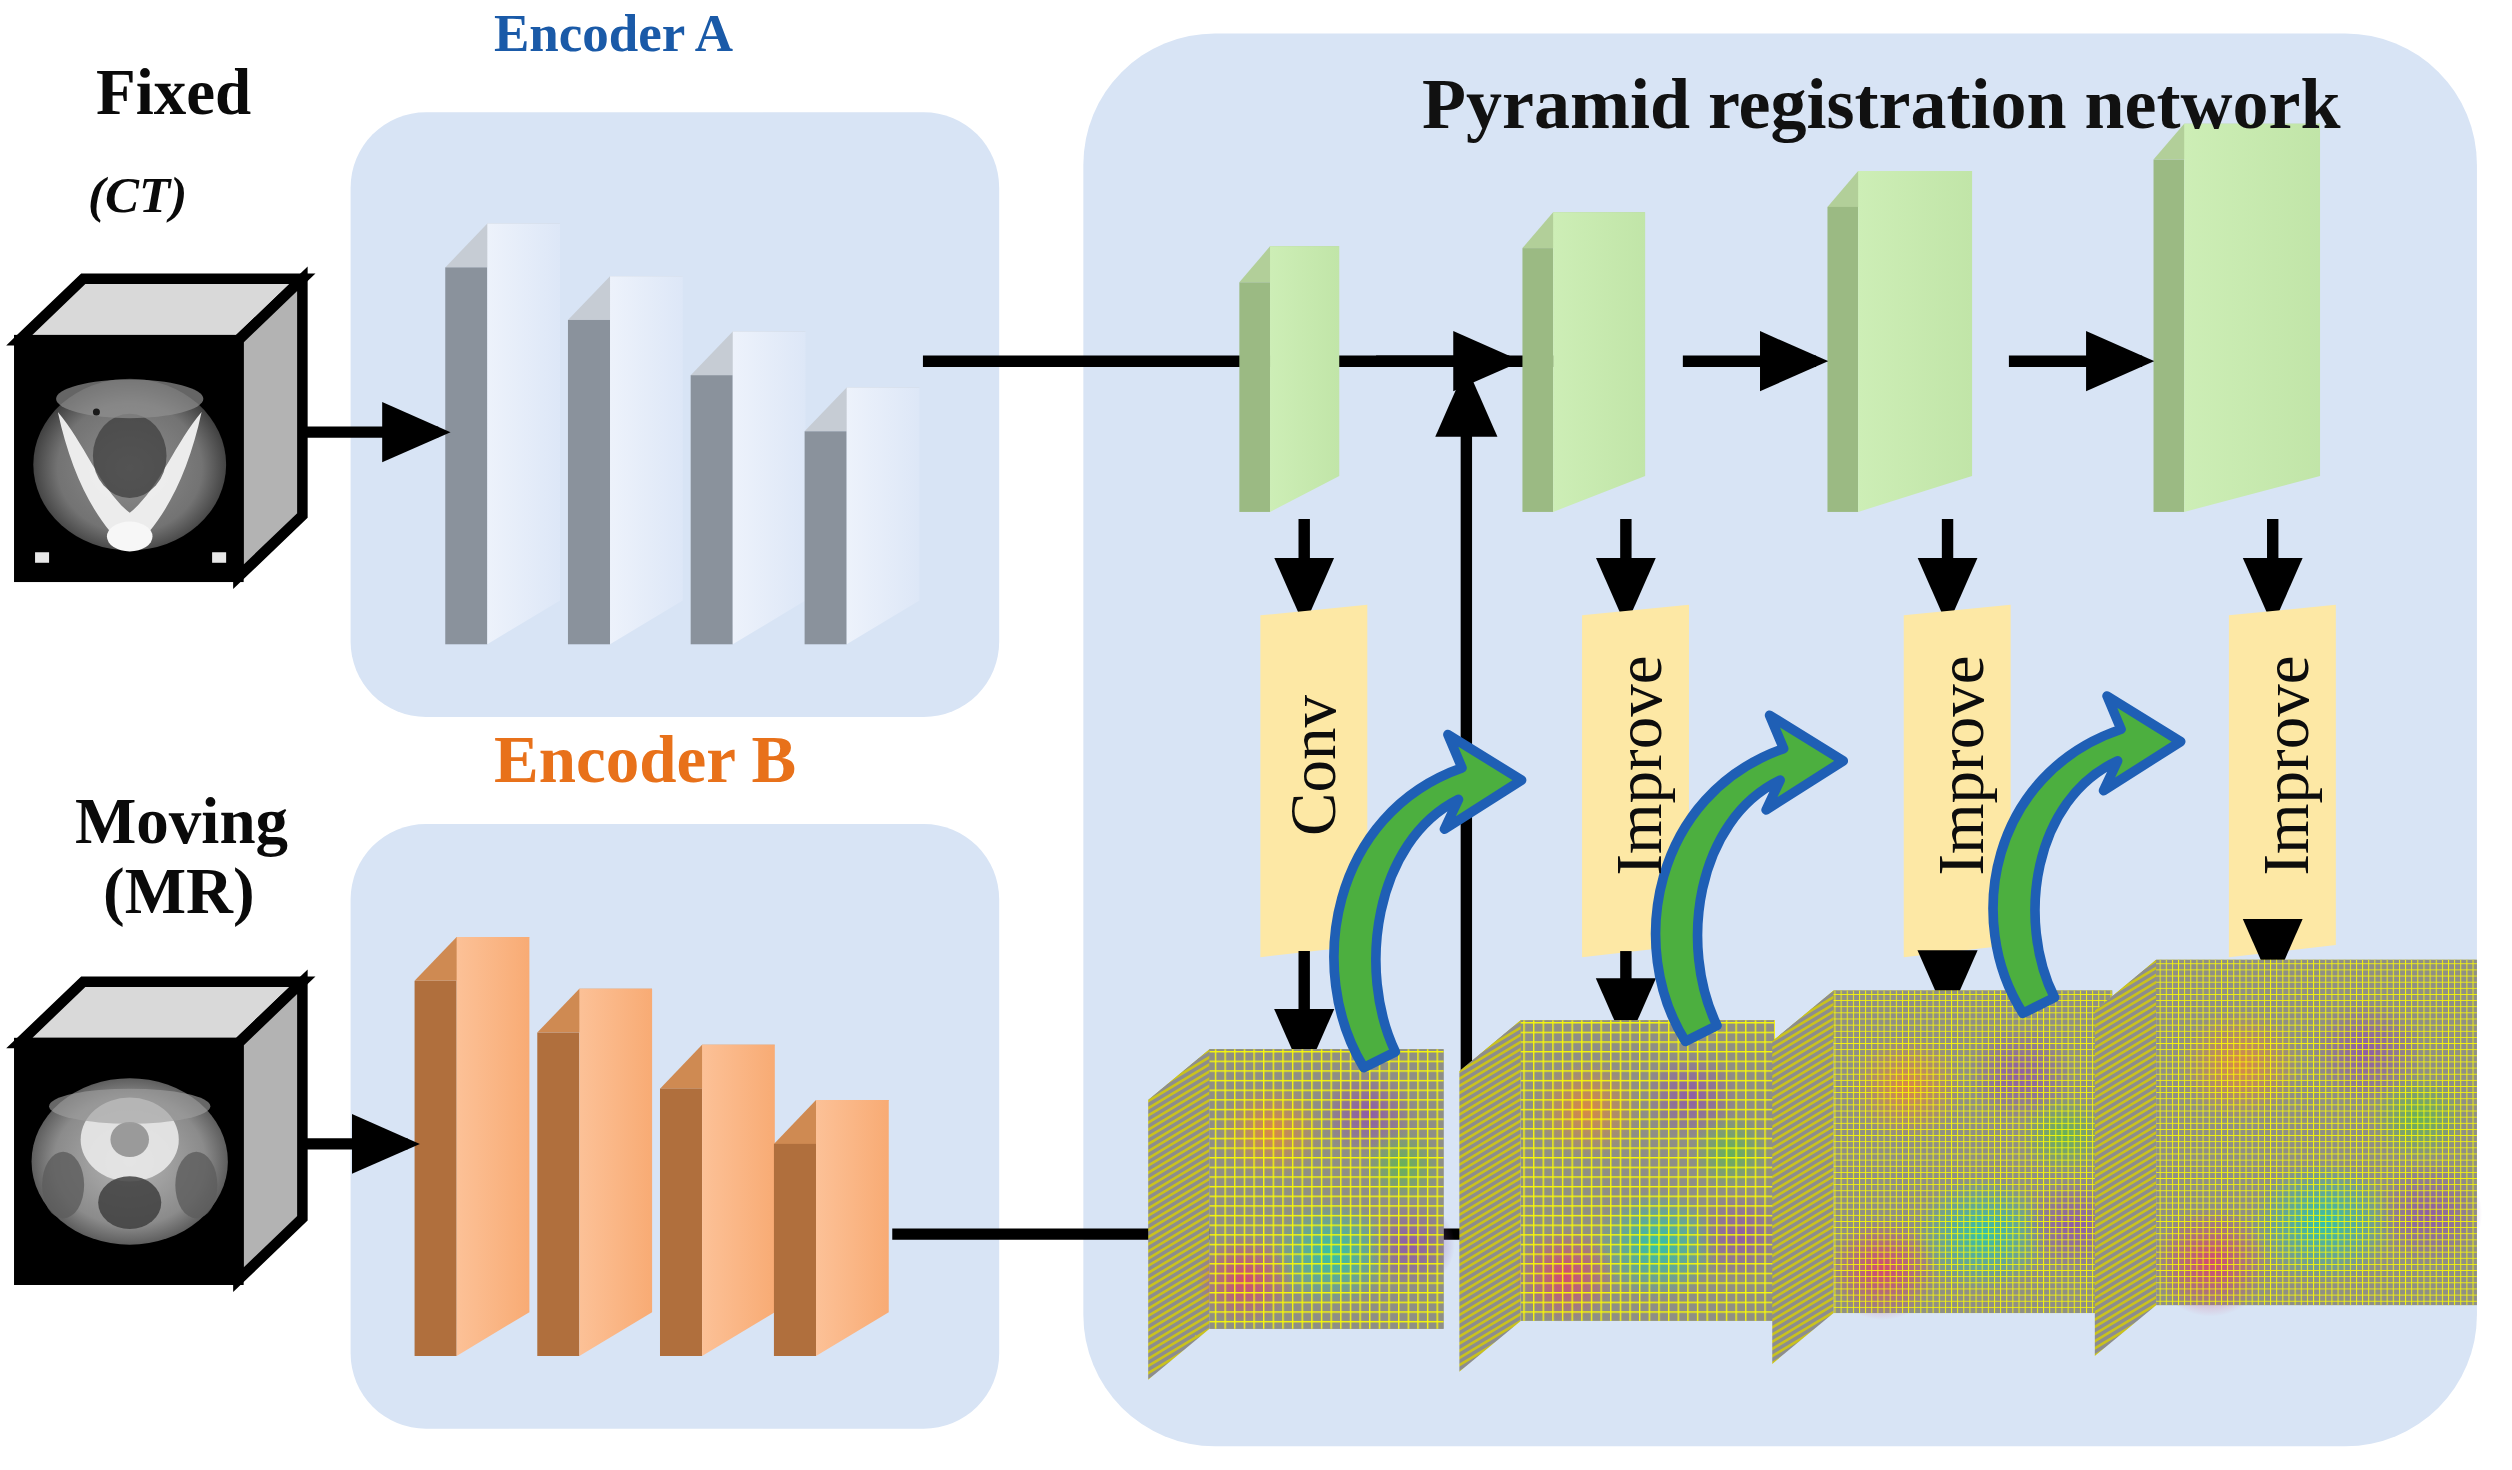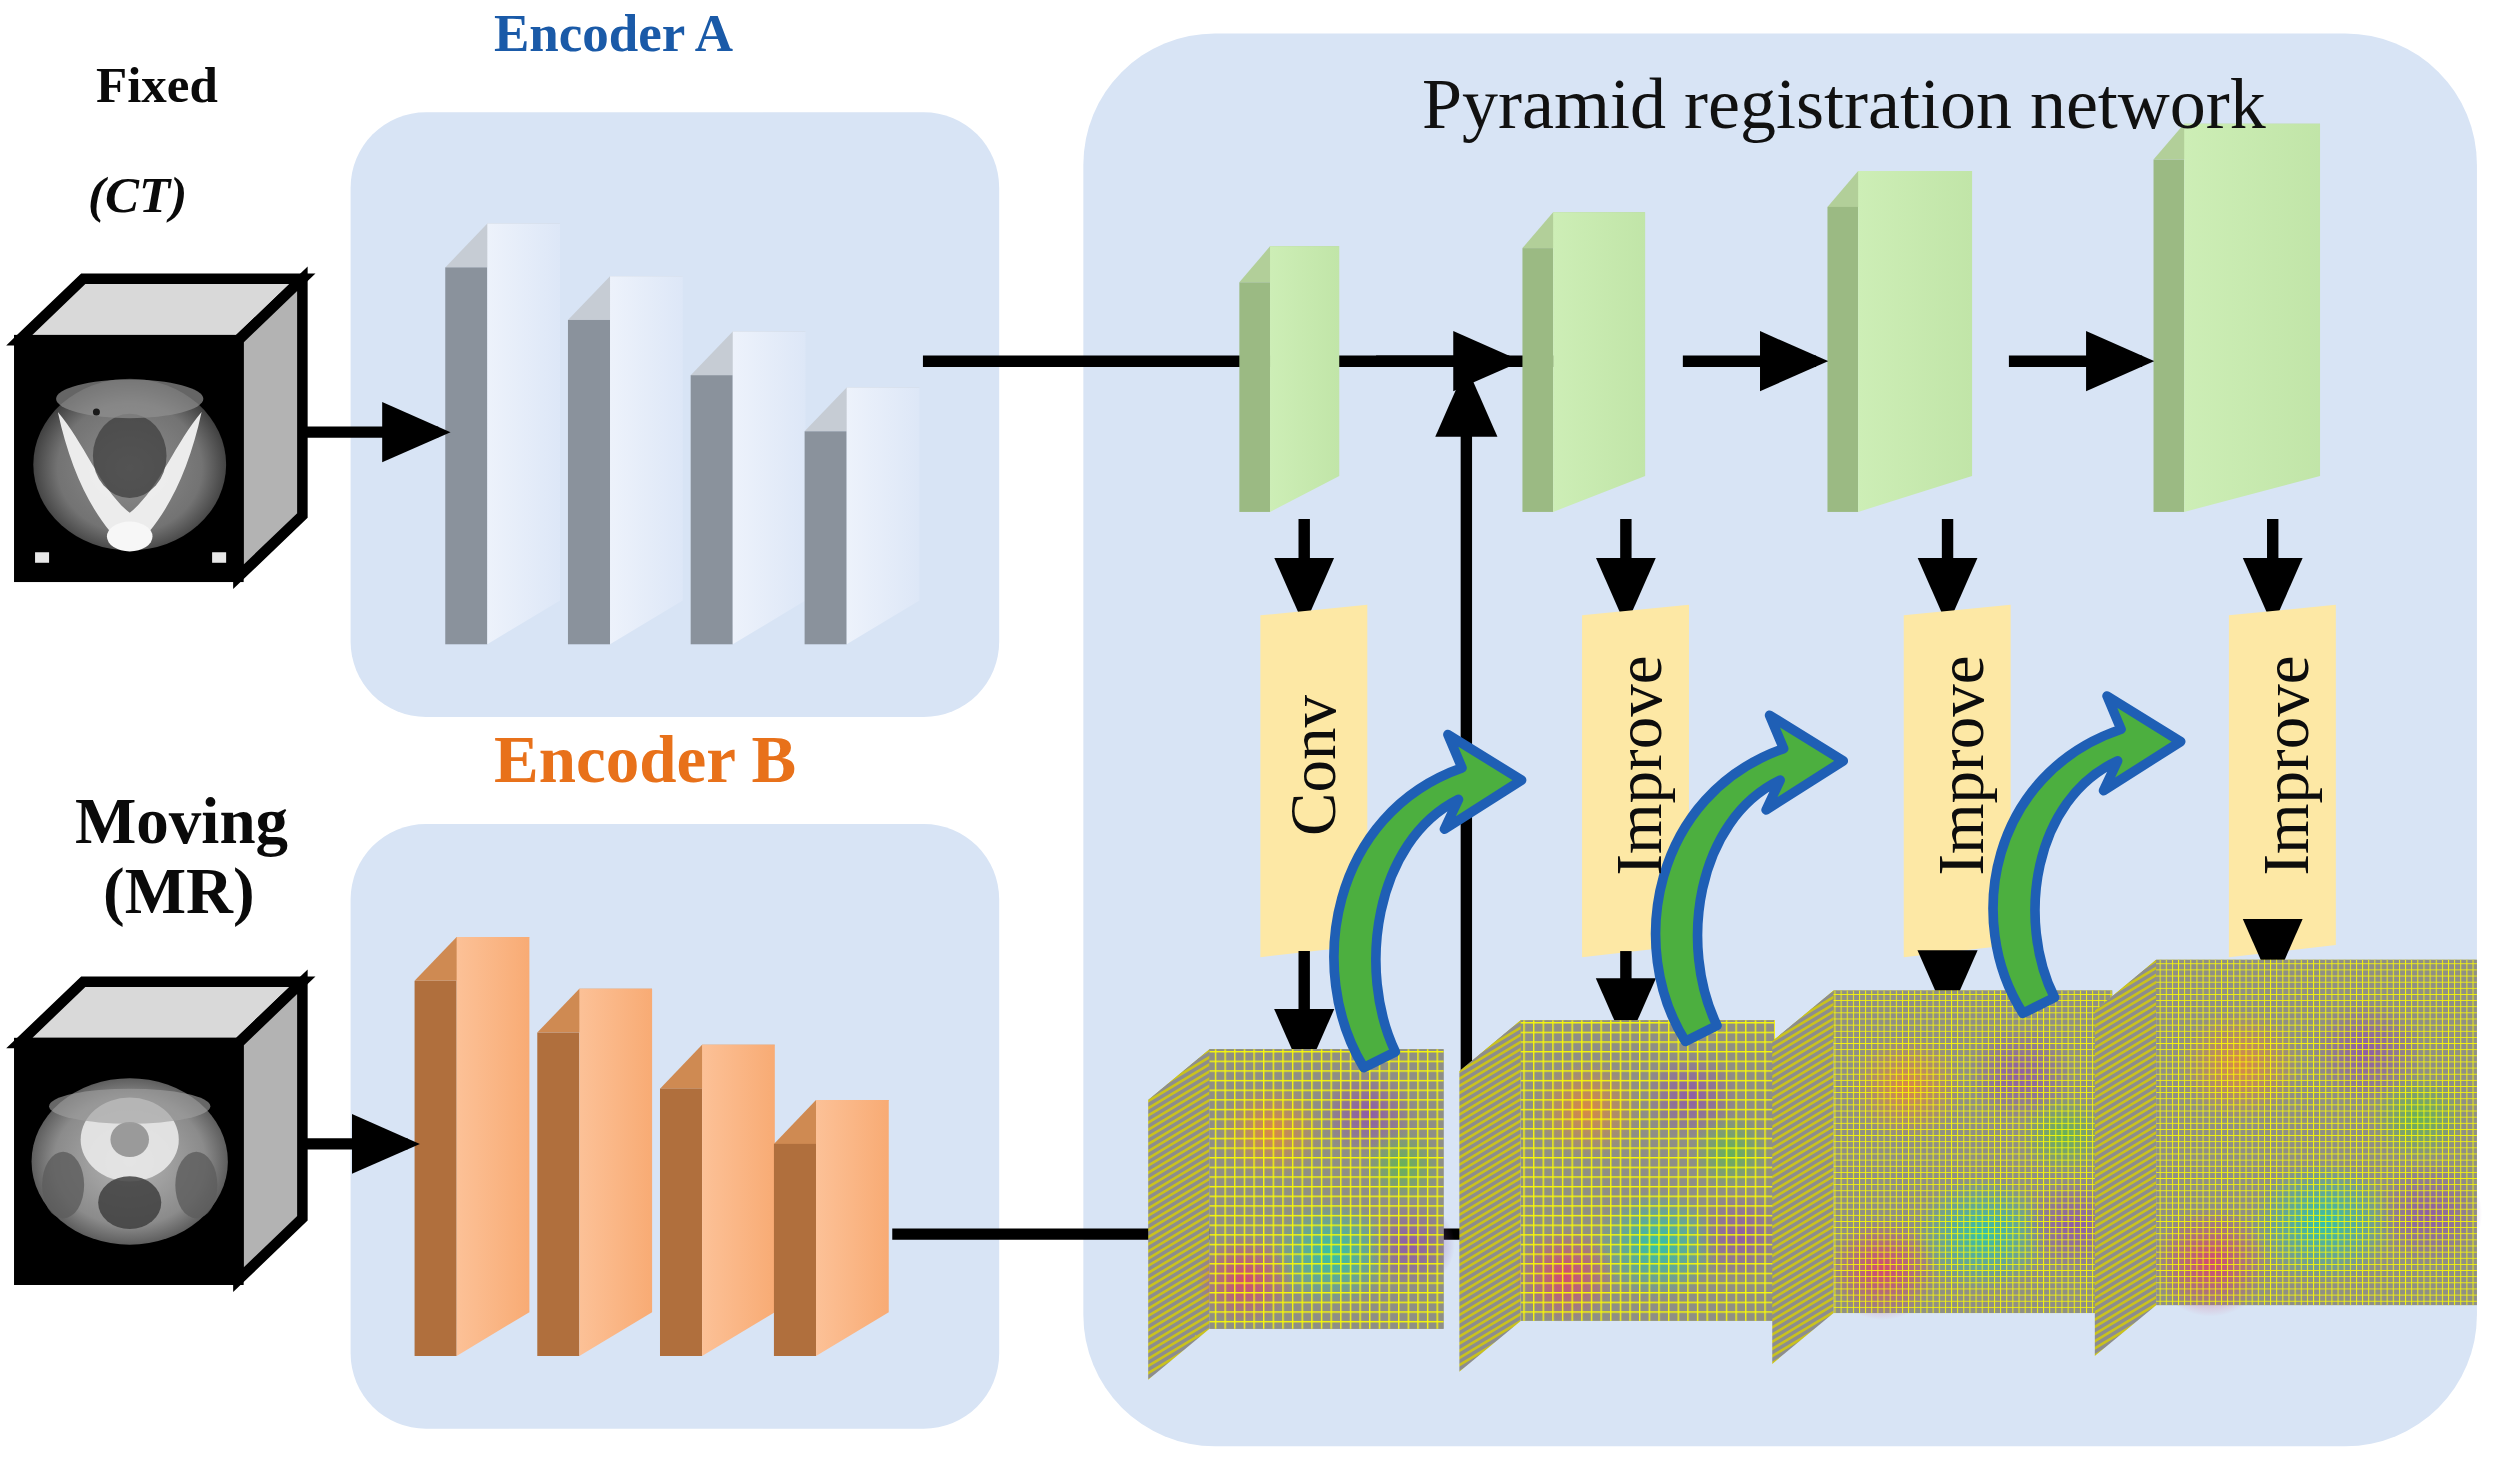--- a/index.html
+++ b/index.html
@@ -8,21 +8,21 @@
     width:2512px;height:1470px;position:relative;overflow:hidden;
     font-family:"Liberation Serif","DejaVu Serif",serif;
     background:#ffffff;
   }
   #stage{position:absolute;left:0;top:0;width:2512px;height:1470px;}
   #stage > svg{position:absolute;left:0;top:0;}
   .lbl{position:absolute;white-space:nowrap;line-height:1;}
   .lbl-bold{font-weight:700;color:#0a0a0a;}
   .lbl-blue{font-weight:700;color:#1a5aa8;}
   .lbl-orange{font-weight:700;color:#e8711a;text-align:right;}
-  .lbl-title{font-weight:400;color:#111111;}
+  .lbl-title{font-weight:700;color:#111111;}
   .vtext{position:absolute;transform-origin:50% 50%;white-space:nowrap;}
 </style>
 </head>
 <body>
 
 <div id="stage">
 
 <svg width="2512" height="1470" viewBox="0 0 2866 1677" xmlns="http://www.w3.org/2000/svg">
   <defs>
 
@@ -305,21 +305,21 @@
   <g>
     <path d="M1959,1170 C1915,1080 1935,936 2031,890 L2015,924 L2103,868 L2019,816 L2035,854
              C1887,906 1855,1080 1923,1188 z" fill="#4caf3f" stroke="#1f5fb5" stroke-width="11" stroke-linejoin="round"></path>
   </g>
   <g>
     <path d="M2344,1138 C2300,1050 2320,912 2416,868 L2400,902 L2488,846 L2404,794 L2420,832
              C2272,882 2240,1050 2308,1156 z" fill="#4caf3f" stroke="#1f5fb5" stroke-width="11" stroke-linejoin="round"></path>
   </g>
 </svg>
 
-<div class="lbl lbl-bold" style="left:96px;top:60px;font-size:51px;">Fixed</div>
+<div class="lbl lbl-bold" style="left:96px;top:60px;font-size:65px;">Fixed</div>
 <div class="lbl lbl-bold" style="left:88px;top:170px;font-size:51px;font-style:italic;">(CT)</div>
 
 <div class="lbl lbl-bold" style="left:75px;top:789px;font-size:65px;">Moving</div>
 <div class="lbl lbl-bold" style="left:103px;top:859px;font-size:65px;">(MR)</div>
 
 <div class="lbl lbl-blue" style="left:494px;top:7px;font-size:53px;">Encoder A</div>
 
 <div class="lbl lbl-orange" style="left:494px;top:726px;font-size:67px;">Encoder B</div>
 
 <div class="lbl lbl-title" style="left:1422px;top:68px;font-size:72px;">Pyramid registration network</div>

